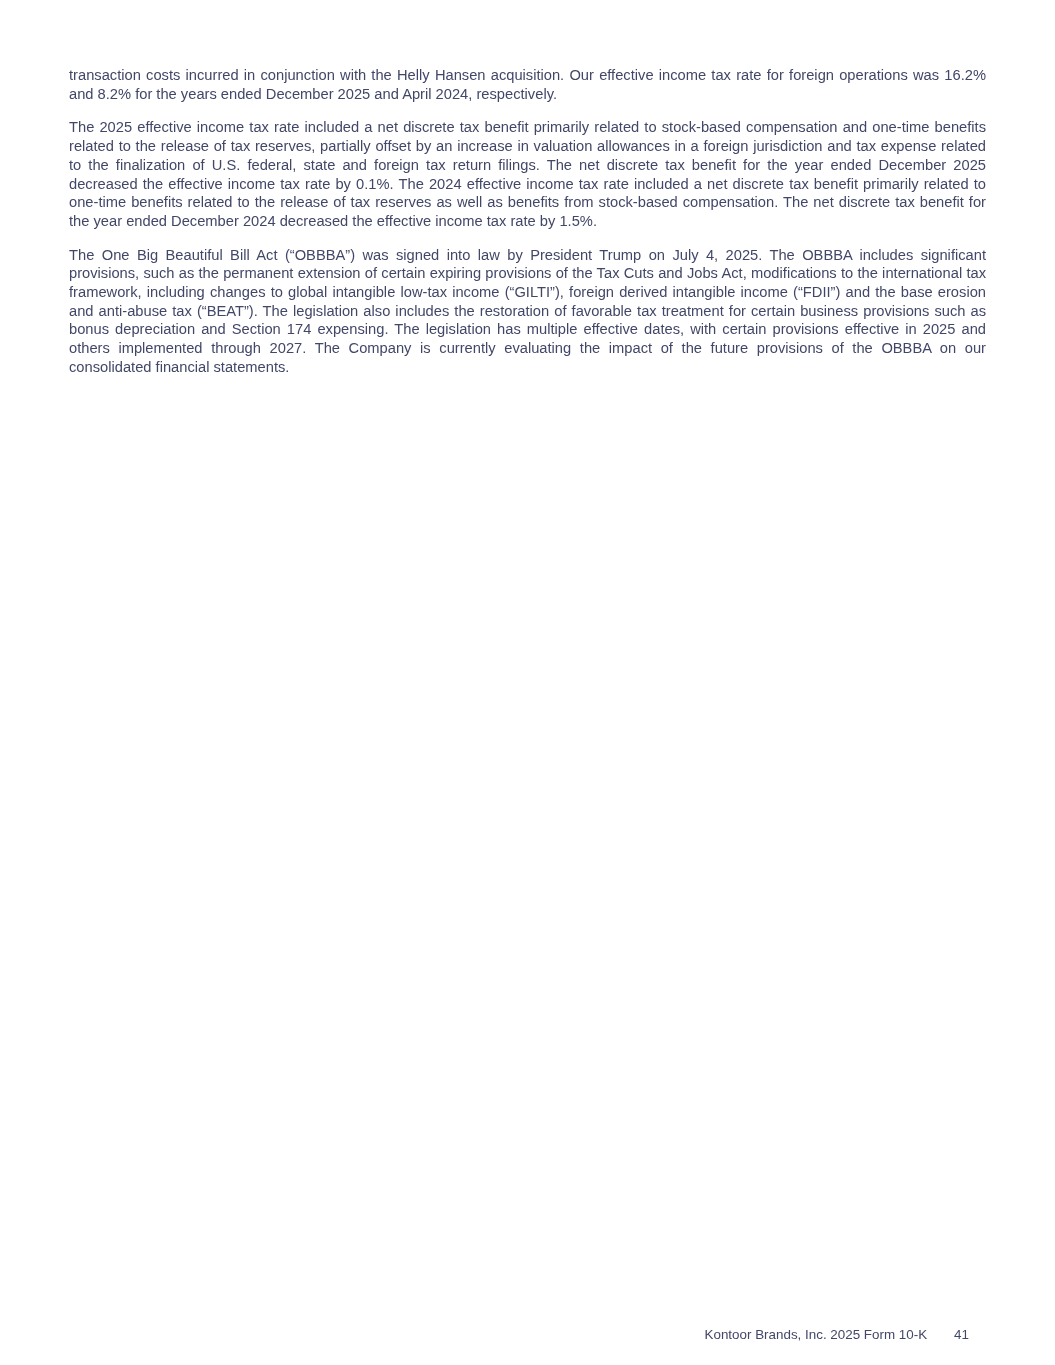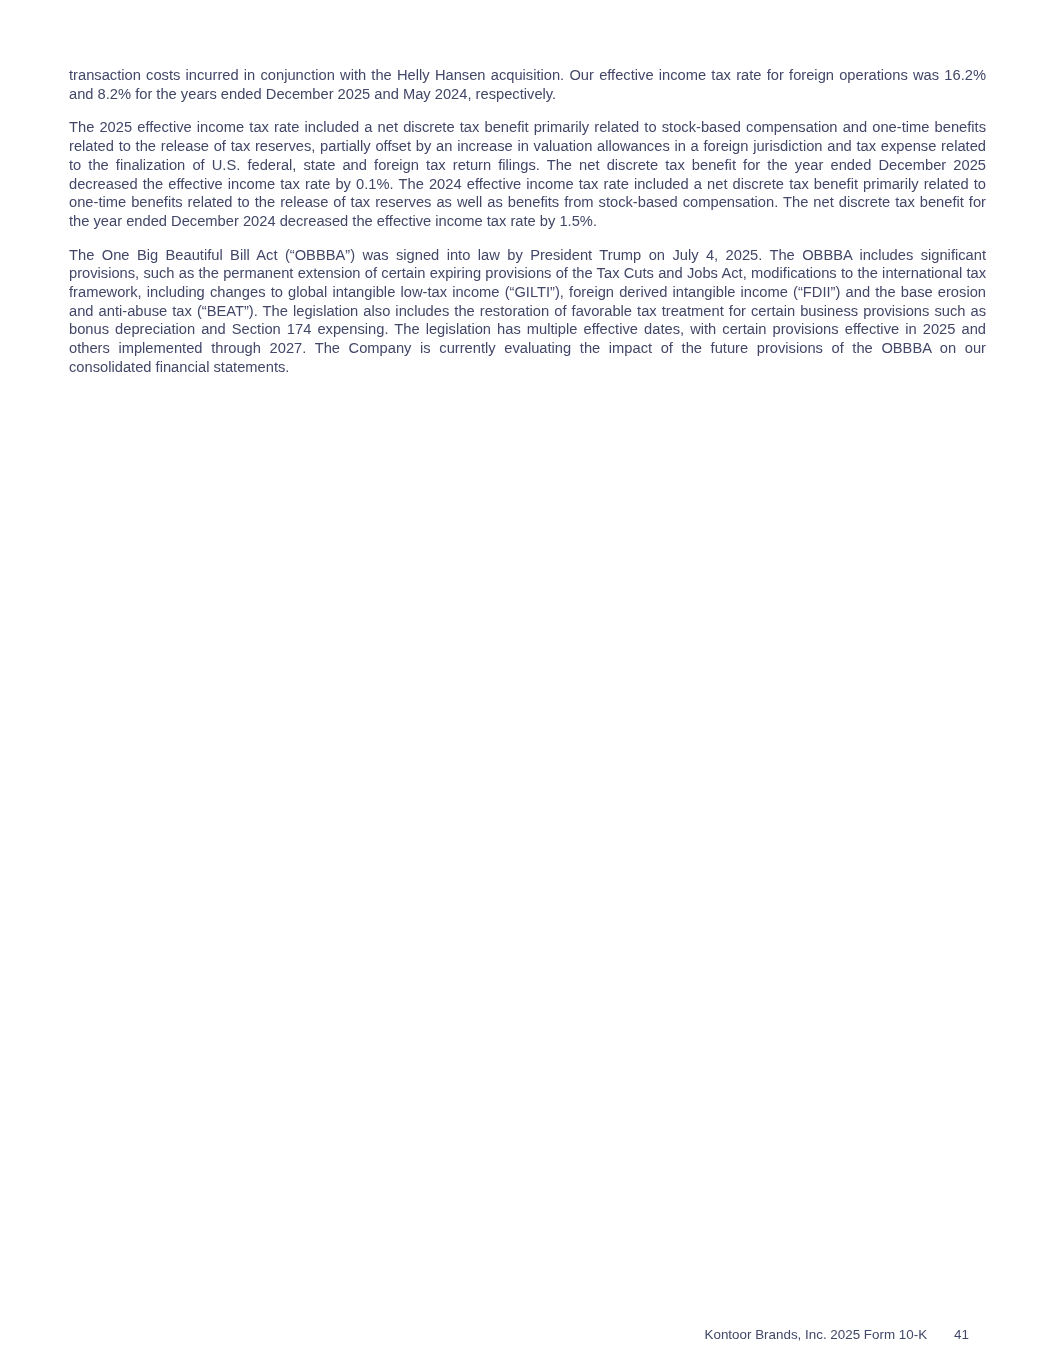--- a/index.html
+++ b/index.html
@@ -41,21 +41,21 @@
     white-space: nowrap;
     justify-content: flex-end;
   }
 </style>
 </head>
 <body>
 
 <div class="page">
 
   <div class="body-text">
-    <p>transaction costs incurred in conjunction with the Helly Hansen acquisition. Our effective income tax rate for foreign operations was 16.2% and 8.2% for the years ended December 2025 and May 2024, respectively.</p>
+    <p>transaction costs incurred in conjunction with the Helly Hansen acquisition. Our effective income tax rate for foreign operations was 16.2% and 8.2% for the years ended December 2025 and April 2024, respectively.</p>
     <p>The 2025 effective income tax rate included a net discrete tax benefit primarily related to stock-based compensation and one-time benefits related to the release of tax reserves, partially offset by an increase in valuation allowances in a foreign jurisdiction and tax expense related to the finalization of U.S. federal, state and foreign tax return filings. The net discrete tax benefit for the year ended December 2025 decreased the effective income tax rate by 0.1%. The 2024 effective income tax rate included a net discrete tax benefit primarily related to one-time benefits related to the release of tax reserves as well as benefits from stock-based compensation. The net discrete tax benefit for the year ended December 2024 decreased the effective income tax rate by 1.5%.</p>
     <p>The One Big Beautiful Bill Act (“OBBBA”) was signed into law by President Trump on July 4, 2025. The OBBBA includes significant provisions, such as the permanent extension of certain expiring provisions of the Tax Cuts and Jobs Act, modifications to the international tax framework, including changes to global intangible low-tax income (“GILTI”), foreign derived intangible income (“FDII”) and the base erosion and anti-abuse tax (“BEAT”). The legislation also includes the restoration of favorable tax treatment for certain business provisions such as bonus depreciation and Section 174 expensing. The legislation has multiple effective dates, with certain provisions effective in 2025 and others implemented through 2027. The Company is currently evaluating the impact of the future provisions of the OBBBA on our consolidated financial statements.</p>
   </div>
 
   <div class="footer">
     <span>Kontoor Brands, Inc. 2025 Form 10-K</span>
     <span>41</span>
   </div>
 
 </div>

